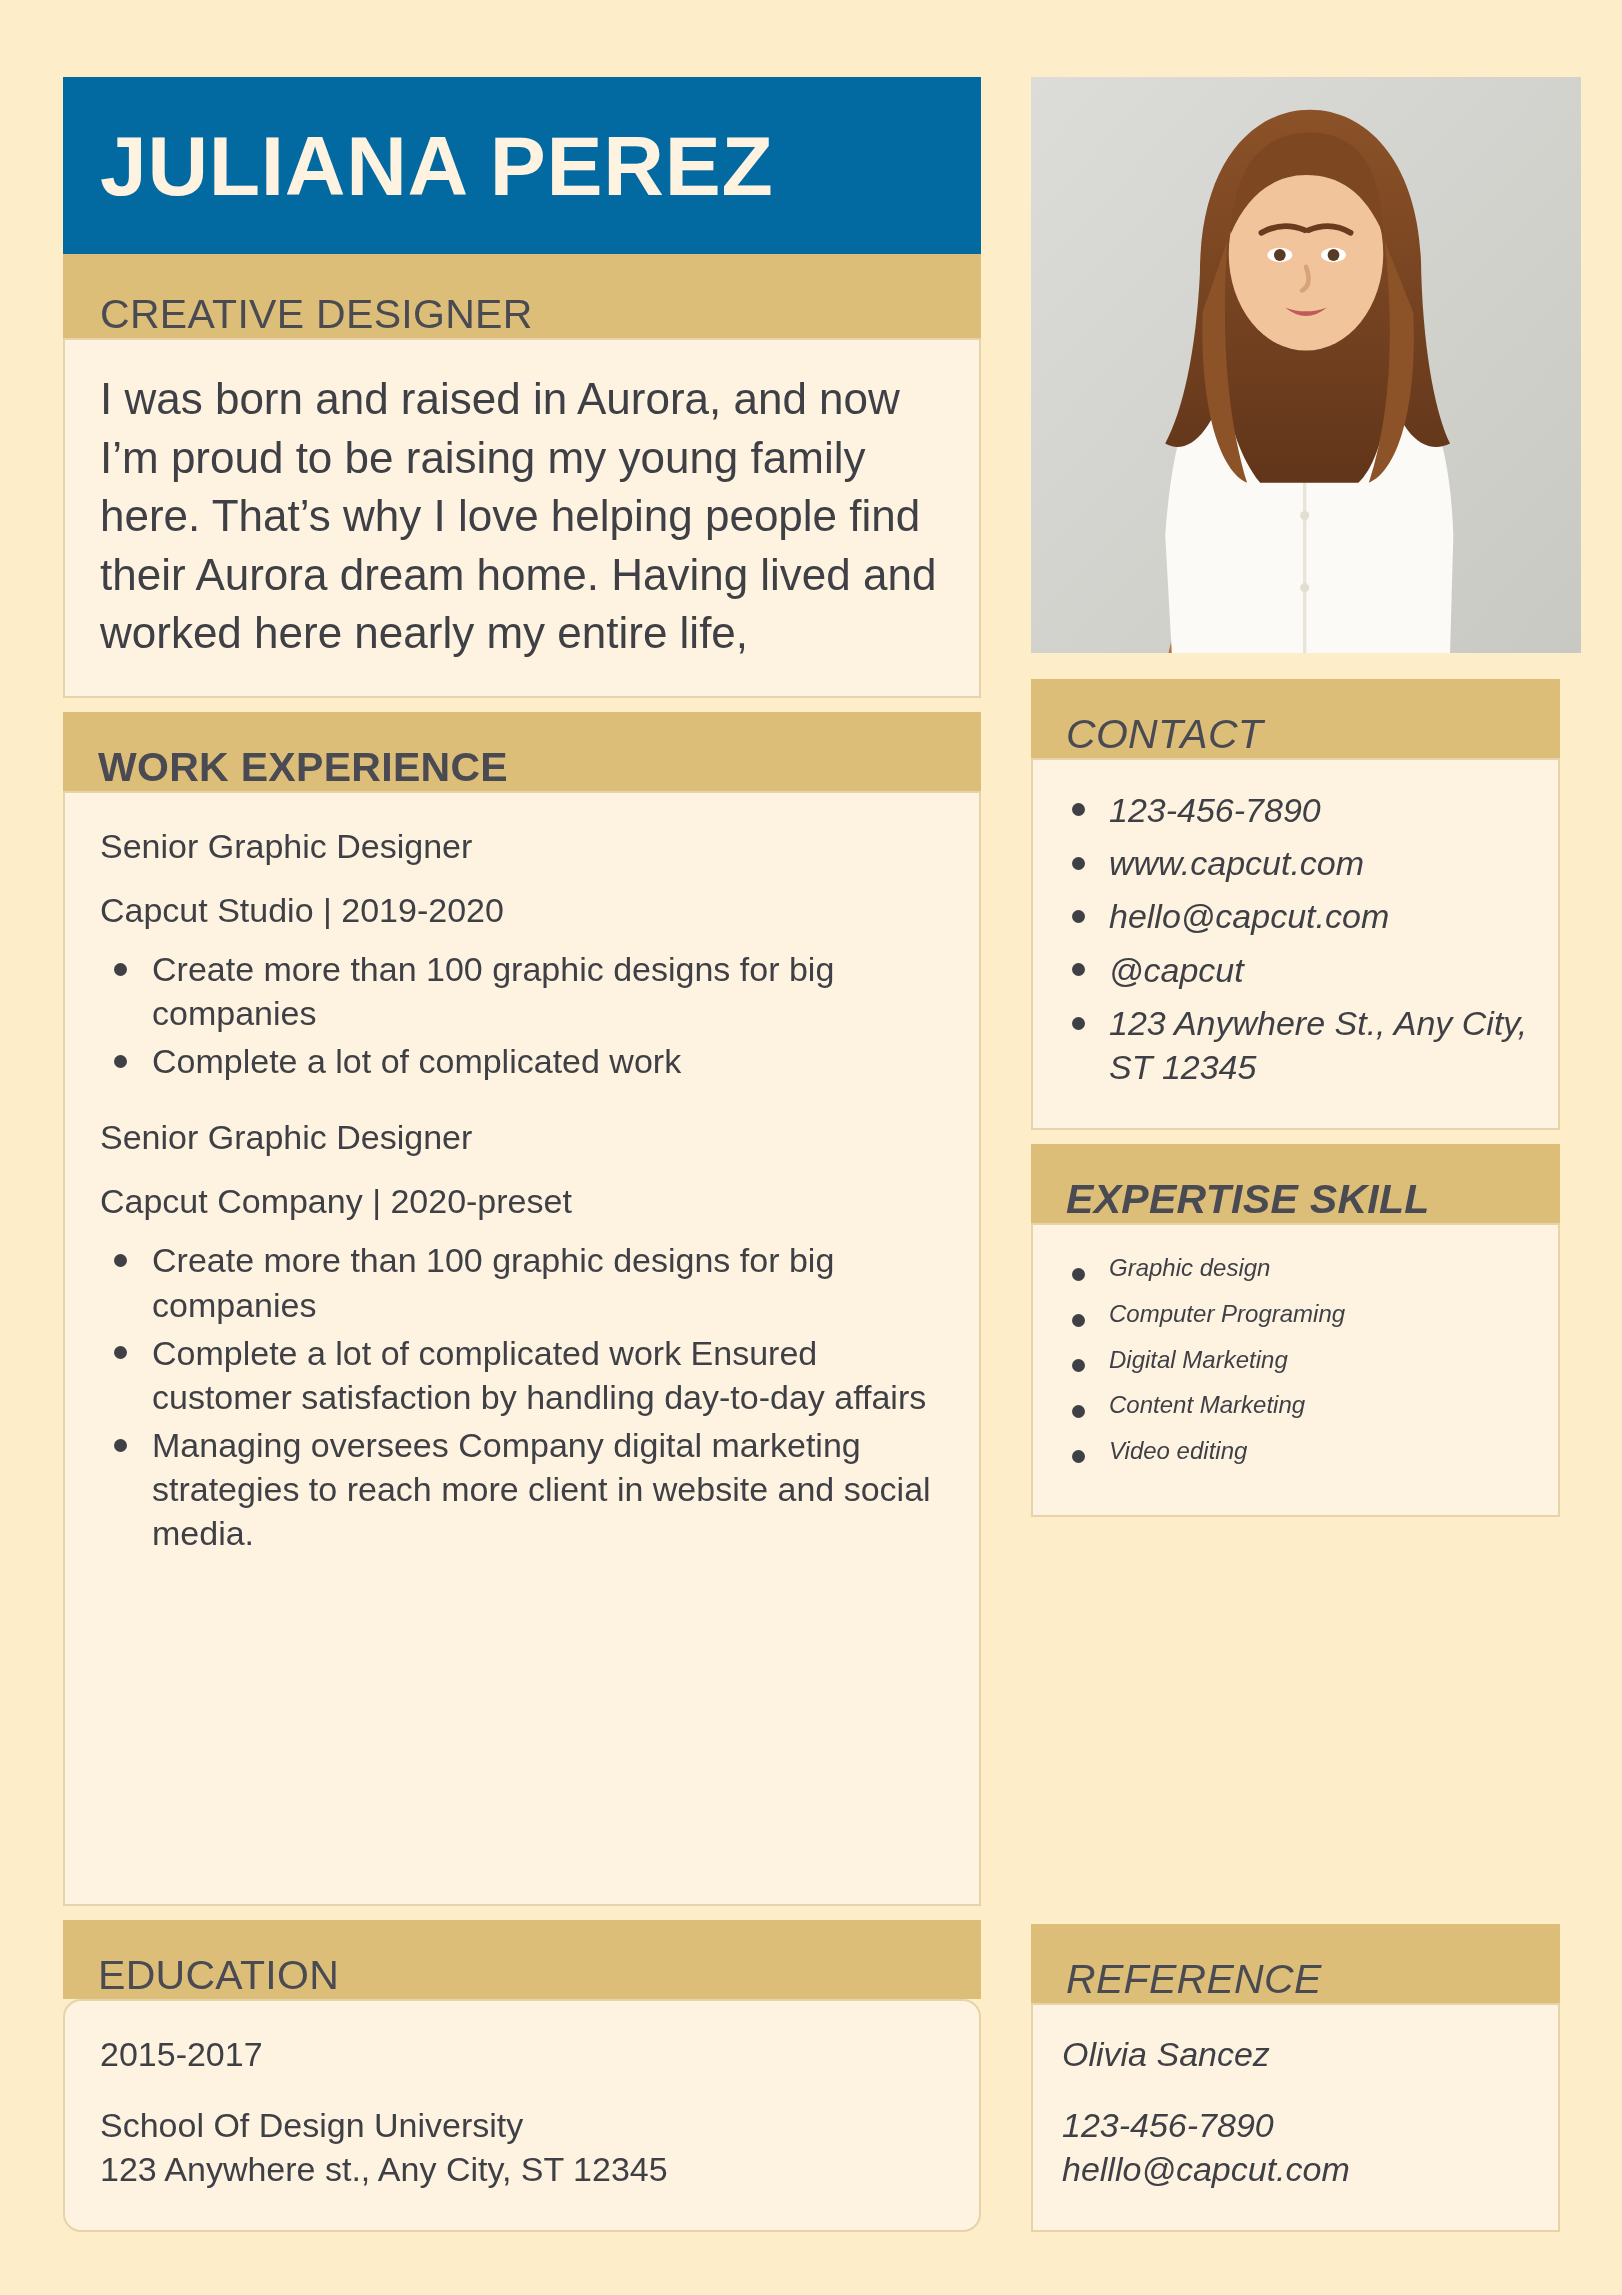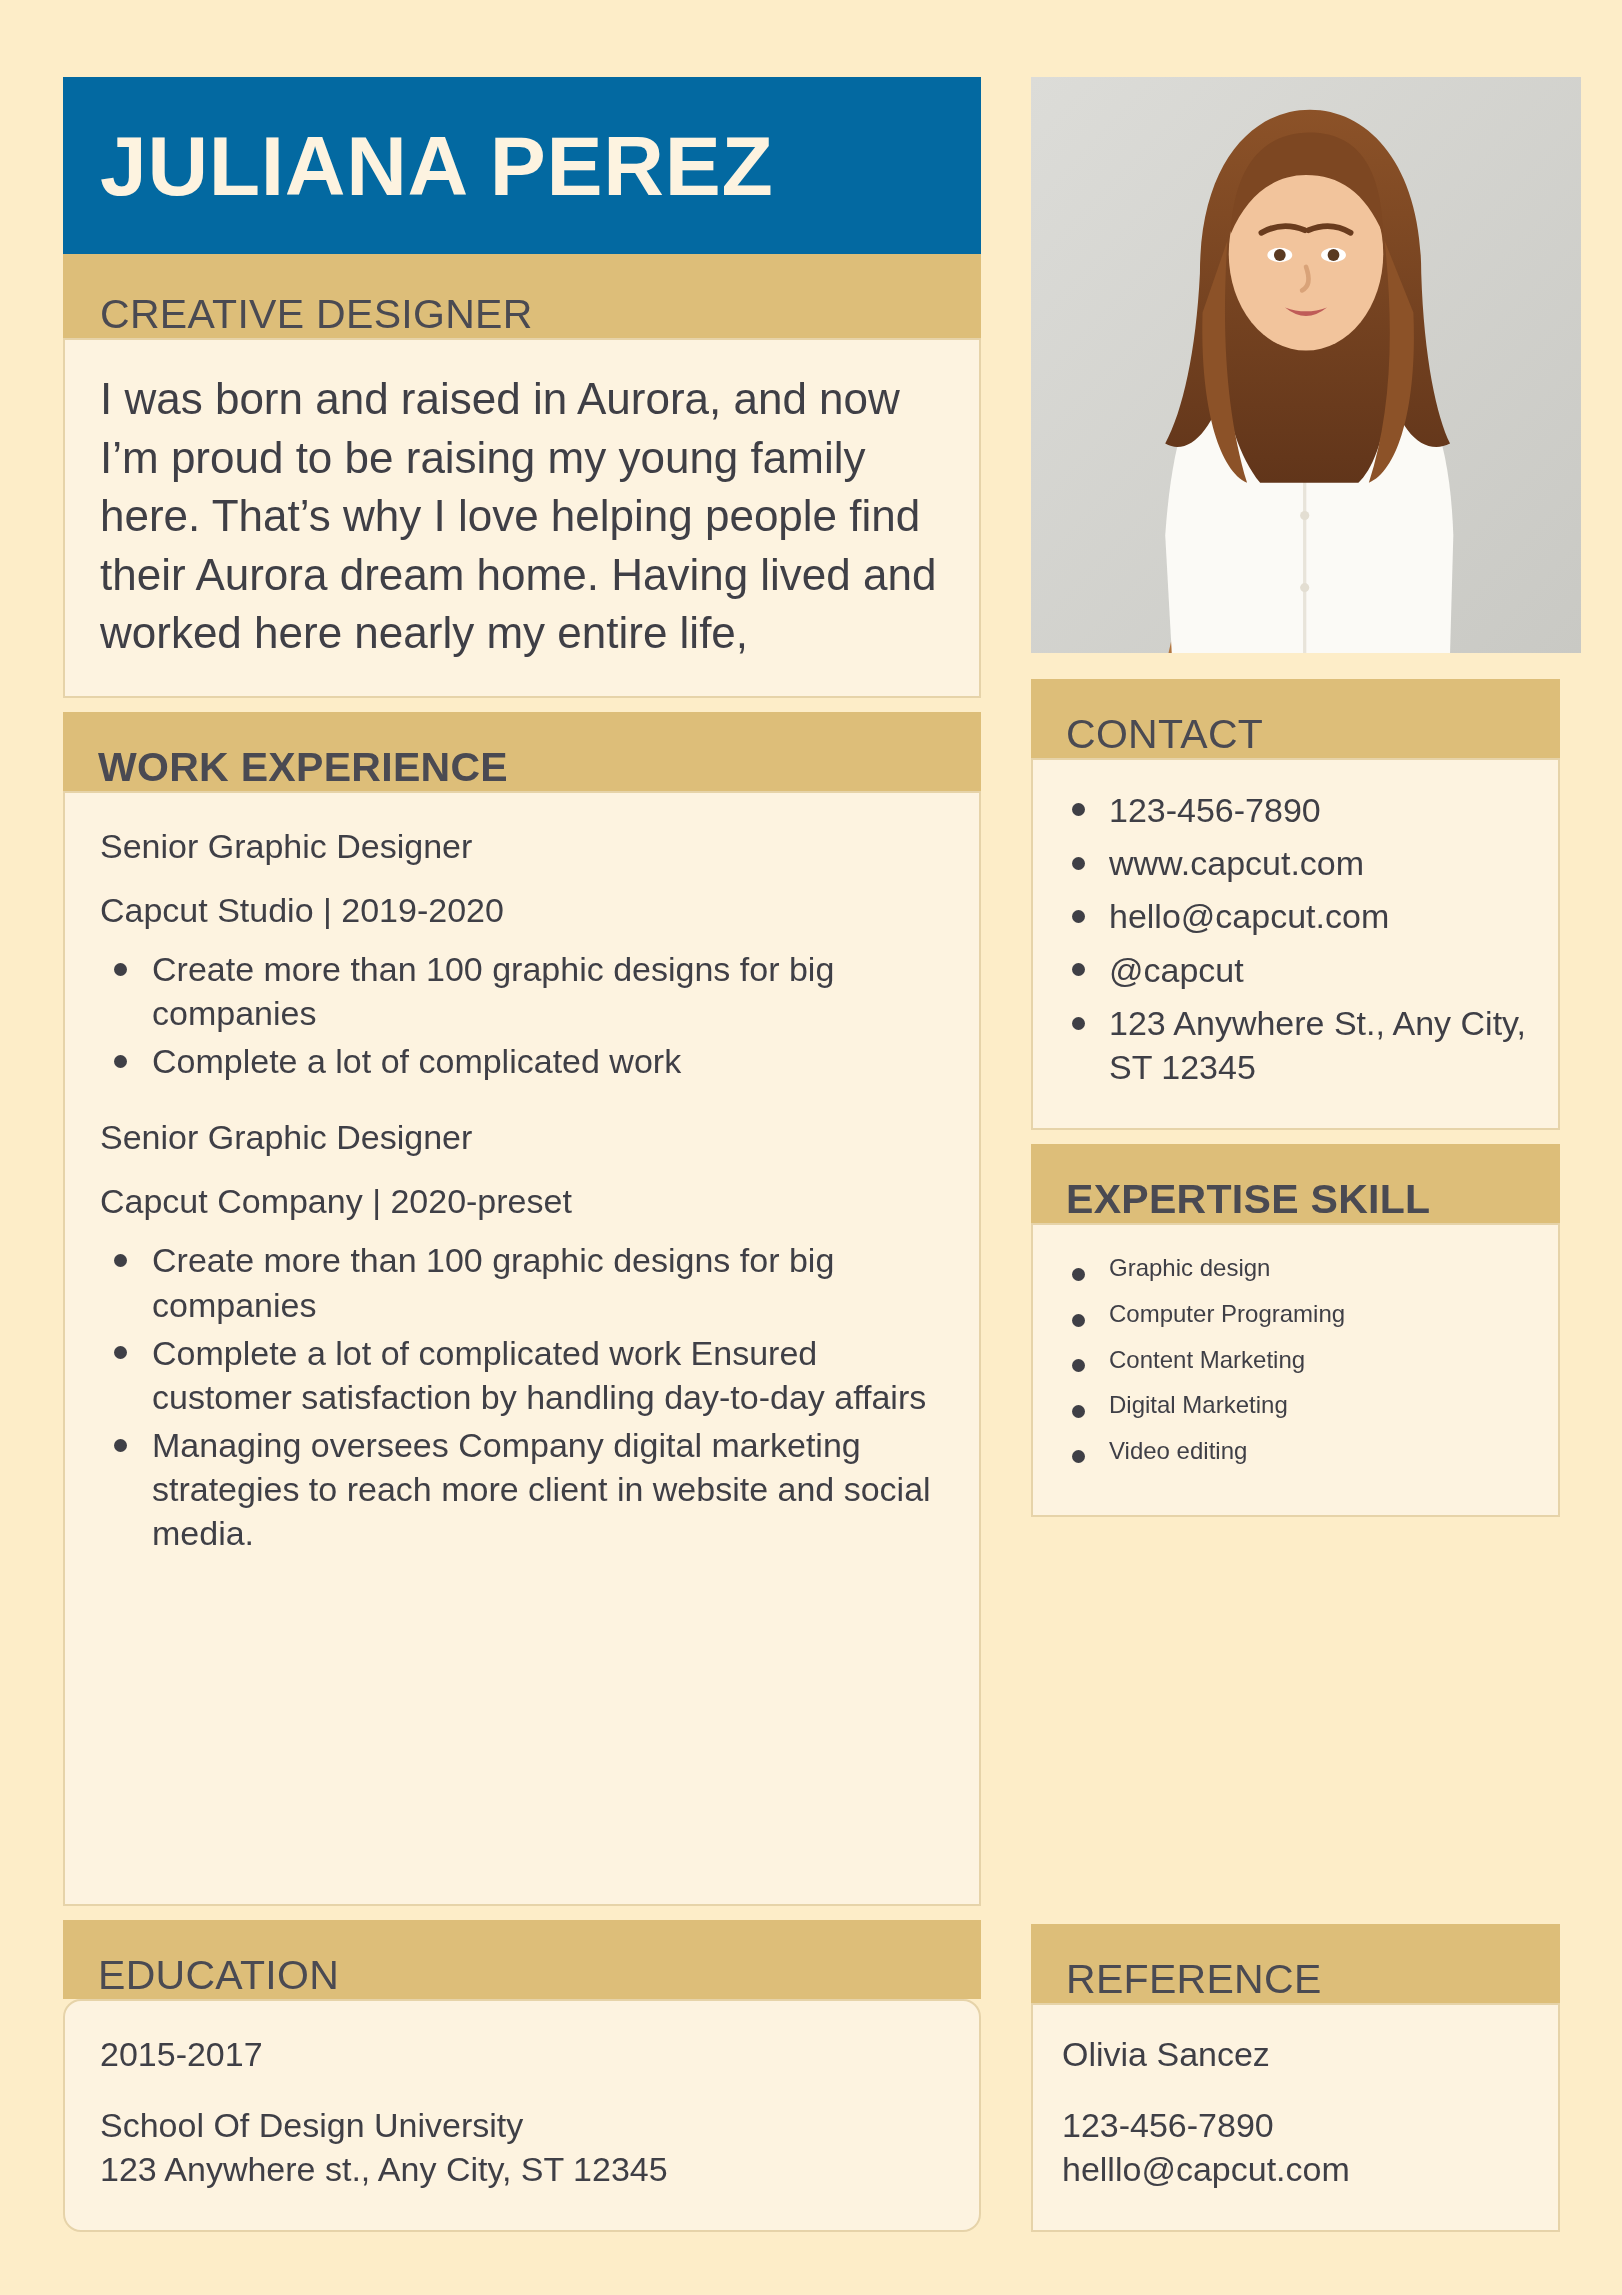--- a/index.html
+++ b/index.html
@@ -27,20 +27,21 @@
 
   .col-left {
     width: 932px;
     display: flex;
     flex-direction: column;
   }
   .col-right {
     width: 529px;
     display: flex;
     flex-direction: column;
+    font-style: italic;
   }
 
   
   .name-bar {
     background: #0369a1;
     height: 177px;
     display: flex;
     align-items: center;
     padding-left: 37px;
     box-sizing: border-box;
@@ -313,22 +314,22 @@
 
     <div class="gap-sm"></div>
 
     <div class="sec-head">
       <span class="t">EXPERTISE SKILL</span>
     </div>
     <div class="panel skills-body">
       <ul class="bul">
         <li>Graphic design</li>
         <li>Computer Programing</li>
+        <li>Digital Marketing</li>
         <li>Content Marketing</li>
-        <li>Digital Marketing</li>
         <li>Video editing</li>
       </ul>
     </div>
 
     <div class="spacer"></div>
 
     <div class="sec-head thin">
       <span class="t">REFERENCE</span>
     </div>
     <div class="panel ref-body">

